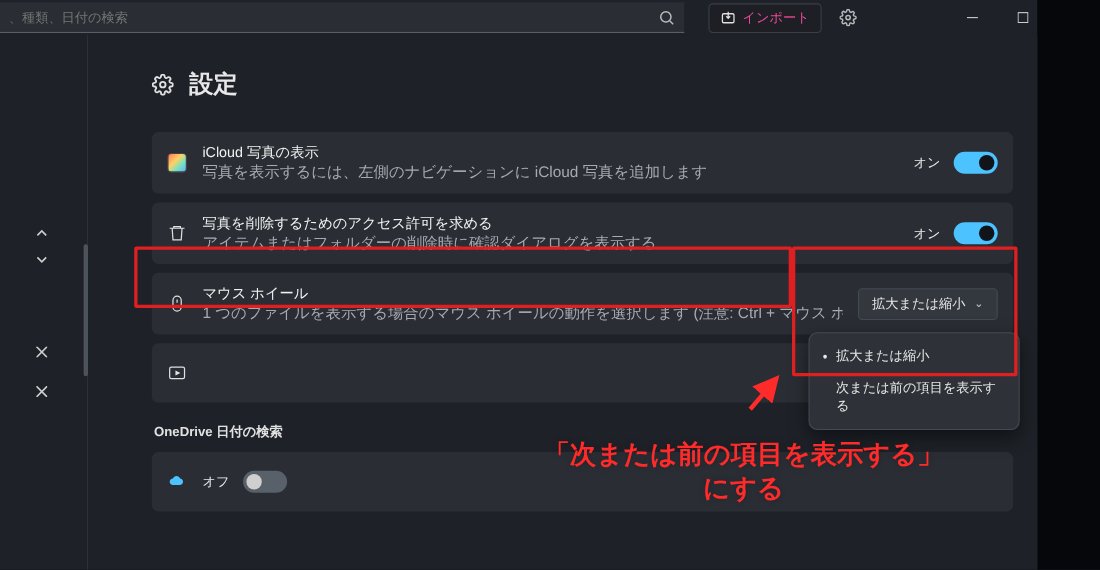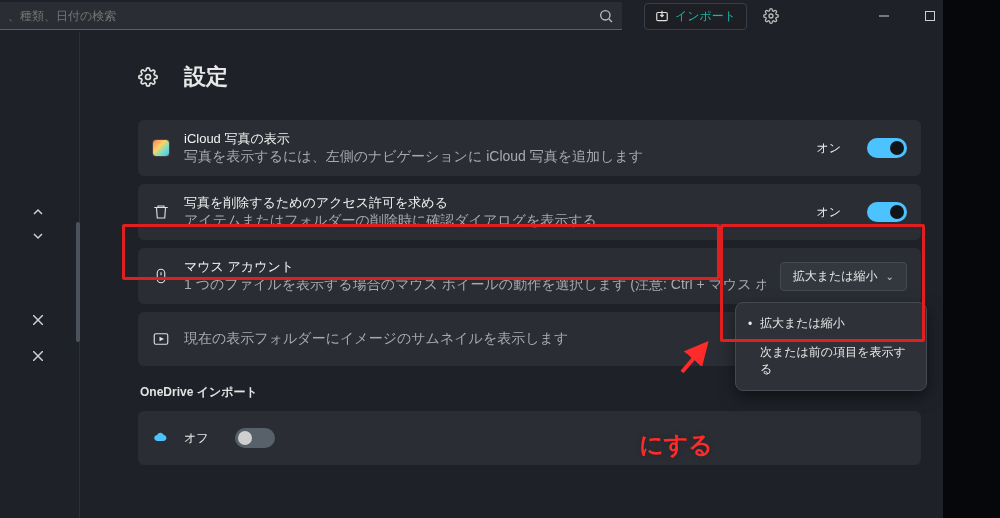--- a/index.html
+++ b/index.html
@@ -58,21 +58,21 @@
   }
   .import-btn {
     display: flex;
     align-items: center;
     gap: 6px;
     background: #1d1f25;
     border: 1px solid #3a3f47;
     border-radius: 4px;
     padding: 4px 10px;
     font-size: 12px;
-    color: #14b8a6;
+    color: #ec4899;
     cursor: pointer;
   }
   .hdr-icon-btn {
     width: 28px; height: 28px;
     display: flex; align-items: center; justify-content: center;
     border-radius: 4px;
     opacity: .8;
   }
   .win-controls {
     margin-left: auto;
@@ -142,21 +142,21 @@
     right: 57px;
     top: 32px;
     bottom: 0;
     padding: 30px 22px 10px 58px;
     overflow: hidden;
     background: #1e2228;
   }
   .page-heading {
     display: flex;
     align-items: center;
-    gap: 26px;
+    gap: 14px;
     margin-bottom: 28px;
     font-size: 22px;
     font-weight: 600;
   }
 
   .row {
     display: flex;
     align-items: center;
     background: #2a2e34;
     border-radius: 6px;
@@ -173,21 +173,21 @@
   .row .texts { flex: 1; min-width: 0; }
   .row .title { font-size: 13px; color: #f2f2f2; }
   .row .desc {
     font-size: 14px;
     color: #a7aab0;
     margin-top: 0;
     white-space: nowrap;
     overflow: hidden;
     text-overflow: clip;
   }
-  .row .ctrl { display: flex; align-items: center; gap: 26px; text-align: center; }
+  .row .ctrl { display: flex; align-items: center; gap: 12px; text-align: center; }
   .toggle-label { font-size: 12px; color: #e8e8e8; }
 
   .switch {
     position: relative;
     width: 40px; height: 20px;
     border-radius: 10px;
     background: #58606a;
   }
   .switch .knob {
     position: absolute;
@@ -399,49 +399,48 @@
           </div>
       </div>
     </div>
 
     <div class="row">
       <svg class="lead-icon" viewBox="0 0 24 24" fill="none" stroke="#e0e0e0" stroke-width="1.5">
         <rect x="7" y="3" width="10" height="18" rx="5"></rect>
           <line x1="12" y1="7" x2="12" y2="11"></line>
       </svg>
       <div class="texts">
-        <div class="title">マウス アカウント</div>
+        <div class="title">マウス ホイール</div>
         <div class="desc">1 つのファイルを表示する場合のマウス ホイールの動作を選択します (注意: Ctrl + マウス ホイールでは常に拡大/縮小が実行されます</div>
       </div>
       <div class="ctrl">
         <div class="dropdown-btn">
           <span>拡大または縮小</span>
           <span class="chev">⌄</span>
         </div>
       </div>
     </div>
 
 
     <div class="row">
       <svg class="lead-icon" viewBox="0 0 24 24" fill="none" stroke="#e0e0e0" stroke-width="1.5">
         <rect x="3" y="5" width="18" height="14" rx="2"></rect>
           <polygon points="10,9 16,12 10,15" fill="#e0e0e0" stroke="none"></polygon>
       </svg>
       <div class="texts">
-        <div class="desc">現在の表示フォルダーにイメージのサムネイルを表示します</div>
       </div>
       <div class="ctrl">
         <span class="toggle-label">オン</span>
         <div class="switch on">
             <div class="knob"></div>
           </div>
       </div>
     </div>
 
-    <div class="section-label">OneDrive インポート</div>
+    <div class="section-label">OneDrive 日付の検索</div>
 
     <div class="row">
       <svg class="lead-icon onedrive-icon" viewBox="0 0 24 16">
         <path d="M7 12c-2.2 0-4-1.8-4-4s1.8-4 4-4c.6-1.8 2.3-3 4.3-3 2 0 3.7 1.3 4.3 3.1 2 .1 3.6 1.8 3.6 3.9 0 2.2-1.8 4-4 4H7z" fill="#4cc2ff"></path>
       </svg>
       <div class="ctrl">
         <span class="toggle-label">オフ</span>
         <div class="switch off">
             <div class="knob"></div>
           </div>
@@ -465,17 +464,17 @@
   <svg class="arrow" style="left:676px; top:336px;" width="40" height="40" viewBox="0 0 40 40">
     <defs>
       <marker id="ah" markerWidth="6" markerHeight="6" refX="5" refY="3" orient="auto">
         <path d="M0,0 L6,3 L0,6 Z" fill="#ff2a2a"></path>
       </marker>
     </defs>
     <line x1="6" y1="36" x2="30" y2="8" stroke="#ff2a2a" stroke-width="4" marker-end="url(#ah)"></line>
   </svg>
 
   <div class="anno-text" style="left:416px; top:398px; width:520px;">
-    <br>
+    <span>「次または前の項目を表示する」</span><br>
     <span>にする</span>
   </div>
 
 </div>
 
 </body></html>

